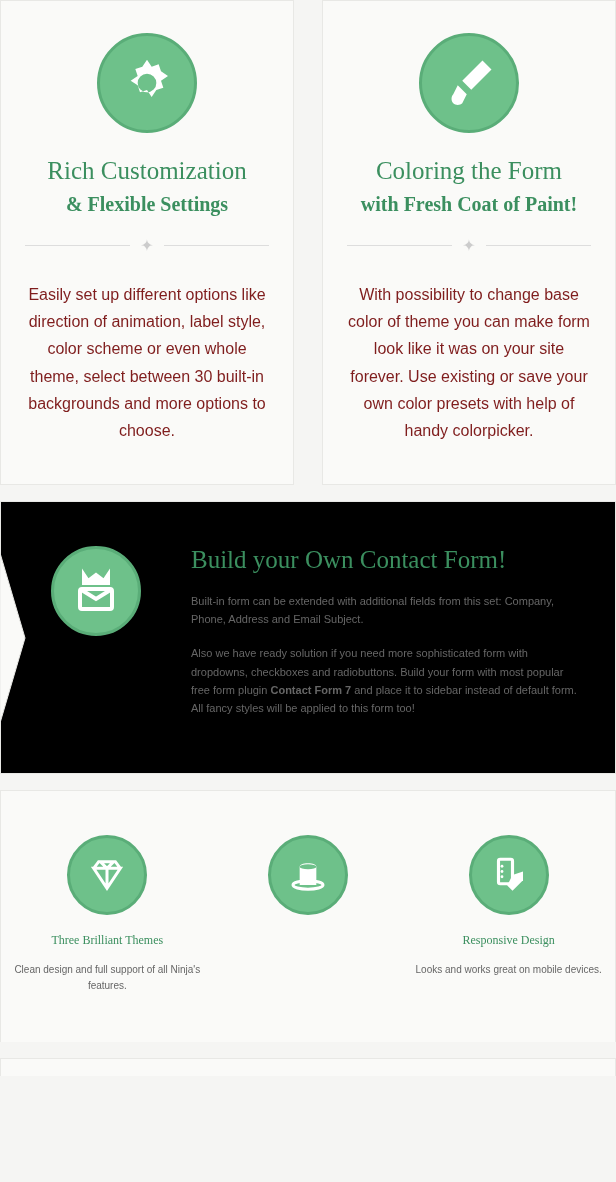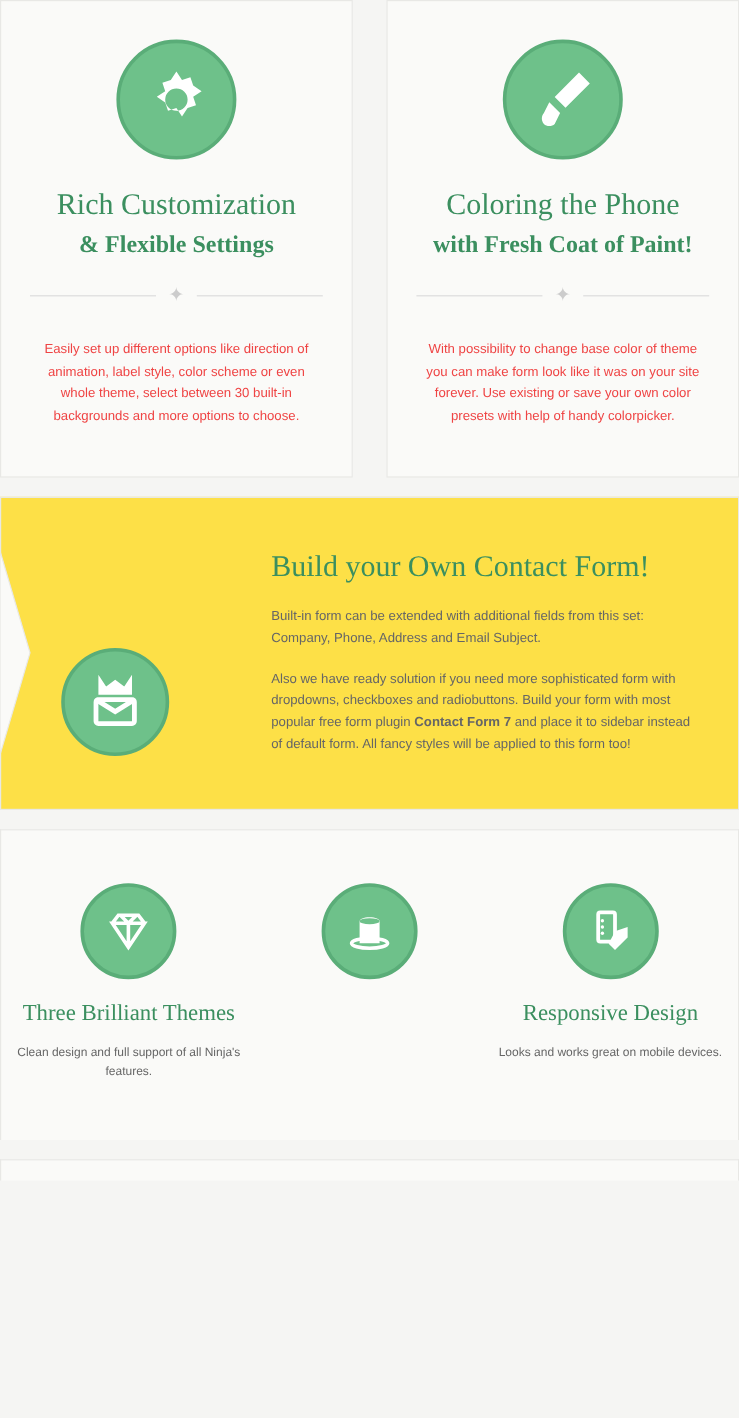--- a/index.html
+++ b/index.html
@@ -63,34 +63,33 @@
 .divider-line {
   height: 1px; flex: 1;
   background: #ddd;
 }
 .divider-star {
   color: #ccc;
   font-size: 16px;
 }
 .card p {
   font-family: Arial, Helvetica, sans-serif;
-  font-size: 11px;
+  font-size: 16px;
   line-height: 1.7;
-  color: #ef4444;
+  color: #7f1d1d;
 }
 .row2 {
-  background: #fde047;
+  background: #000000;
   border: 1px solid #e8e8e5;
   margin-top: 16px;
   margin-bottom: 16px;
   padding: 44px 30px 44px 0;
   display: flex;
-  align-items: flex-end;
+  align-items: flex-start;
   position: relative;
-  gap: 35px;
 }
 .row2-left {
   width: 190px;
   display: flex;
   align-items: center;
   justify-content: center;
   flex-shrink: 0;
 }
 .row2-right { flex: 1; }
 .row2 h2 {
@@ -100,38 +99,38 @@
   color: #3b8f5f;
   margin-bottom: 18px;
 }
 .row2 p {
   font-family: Arial, Helvetica, sans-serif;
   font-size: 11px;
   line-height: 1.65;
   color: #666;
   margin-bottom: 16px;
 }
-.row2 p:last-child { margin-bottom: 0; }
+.row2 p:last-child { margin-bottom: 12px; }
 .row2 strong { font-weight: bold; }
 .row3 {
   background: #fafaf8;
   border: 1px solid #e8e8e5;
   border-bottom: none;
   padding: 44px 12px 48px;
   display: flex;
   gap: 12px;
 }
 .mini {
   flex: 1;
   text-align: center;
 }
 .mini h3 {
   font-family: Georgia, serif;
   font-weight: normal;
-  font-size: 19px;
+  font-size: 12px;
   color: #3b8f5f;
   margin-bottom: 14px;
 }
 .mini p {
   font-family: Arial, Helvetica, sans-serif;
   font-size: 10px;
   line-height: 1.6;
   color: #666;
 }
 .row4 {
@@ -161,21 +160,21 @@
     </div>
     <p>Easily set up different options like direction of animation, label style, color scheme or even whole theme, select between 30 built-in backgrounds and more options to choose.</p>
   </div>
 
   <div class="card">
     <div class="icon-circle">
       <svg width="54" height="54" viewBox="0 0 24 24" fill="#fff">
           <path d="M18 2l4 4-9 9-4-4 9-9zM7 13l4 4-2 4c-1 1-3 1-4 0s-1-3 0-4l2-4z"></path>
         </svg>
     </div>
-    <h2>Coloring the Phone</h2>
+    <h2>Coloring the Form</h2>
     <h3>with Fresh Coat of Paint!</h3>
     <div class="divider">
       <div class="divider-line"></div>
       <span class="divider-star">✦</span>
       <div class="divider-line"></div>
     </div>
     <p>With possibility to change base color of theme you can make form look like it was on your site forever. Use existing or save your own color presets with help of handy colorpicker.</p>
   </div>
 </div>
 

